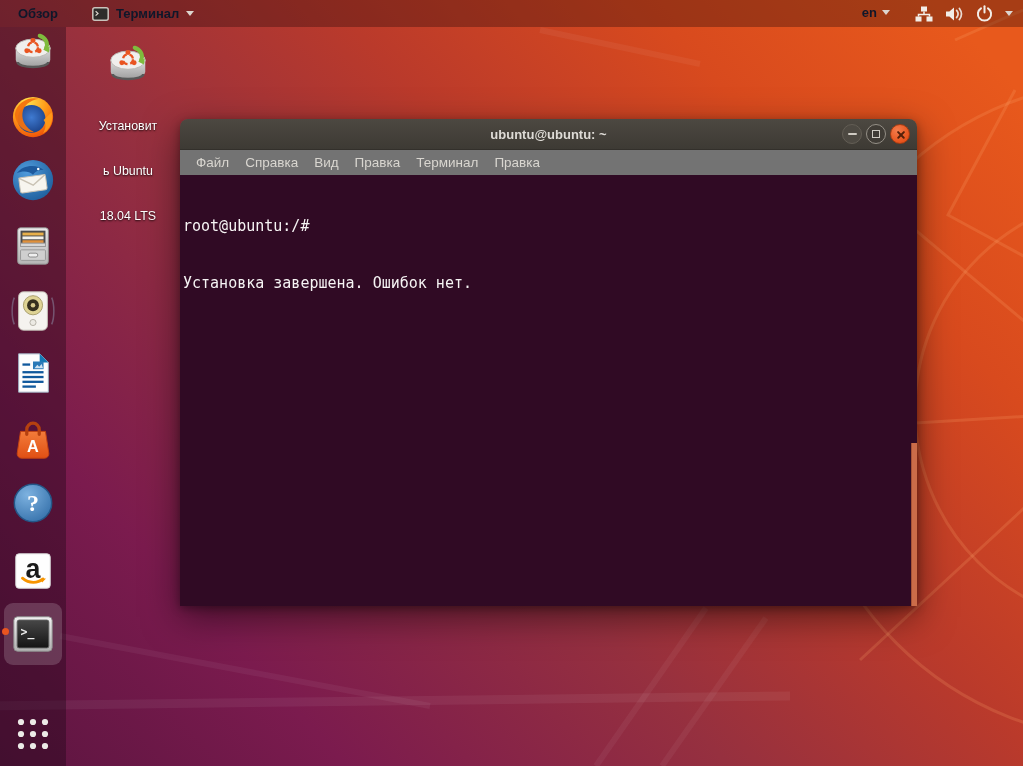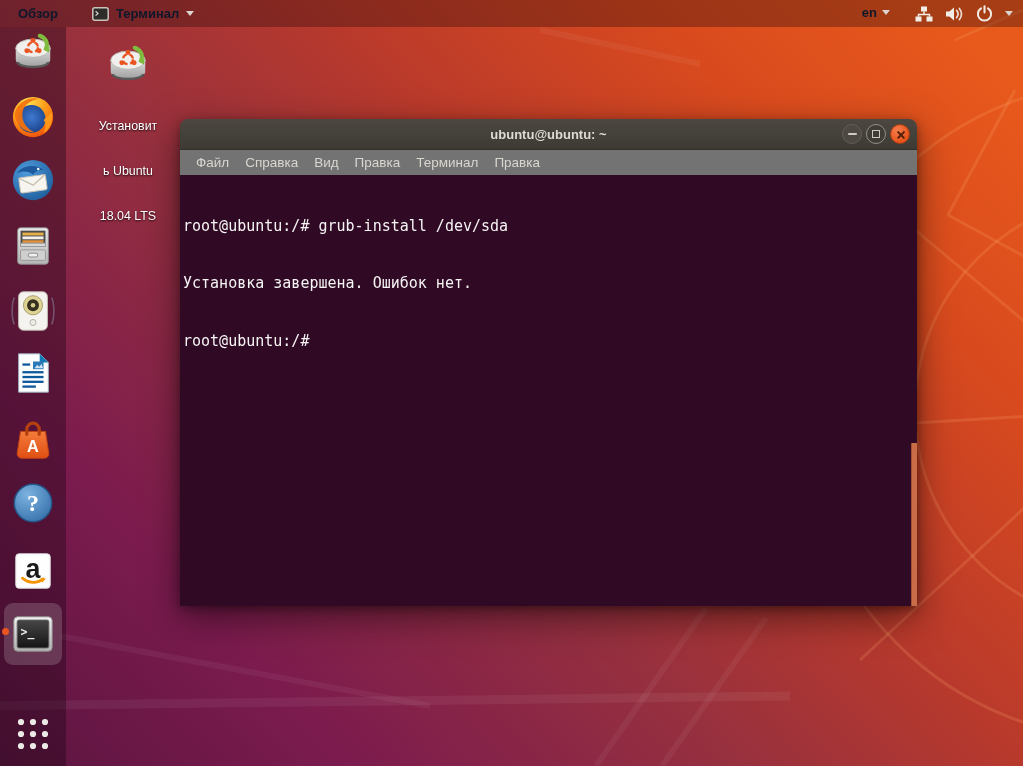--- a/index.html
+++ b/index.html
@@ -387,18 +387,17 @@
   </div>
   <div class="menubar">
     <span class="menu-item">Файл</span>
     <span class="menu-item">Справка</span>
     <span class="menu-item">Вид</span>
     <span class="menu-item">Правка</span>
     <span class="menu-item">Терминал</span>
     <span class="menu-item">Правка</span>
   </div>
   <div class="term">
-    <div class="tline">root@ubuntu:/# grub-install /dev/sda</div>
+    <div class="tline">root@ubuntu:/#</div>
     <div class="tline">Установка завершена. Ошибок нет.</div>
-    <div class="tline">root@ubuntu:/#</div>
     <div class="scroll-thumb"></div>
   </div>
 </div>
 
 </body></html>

